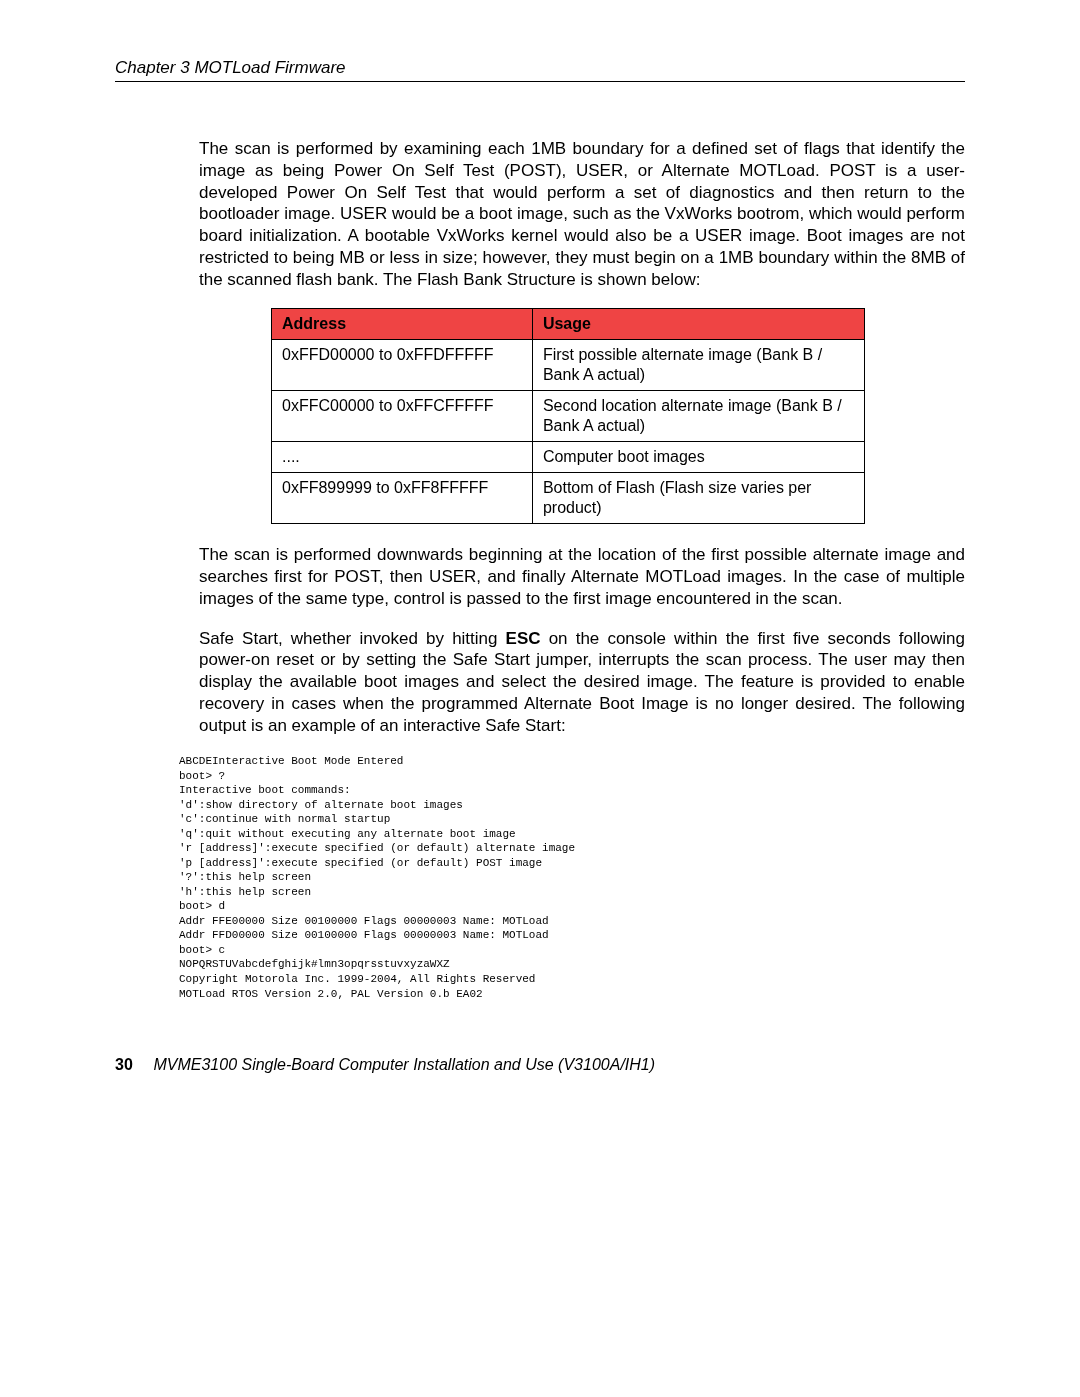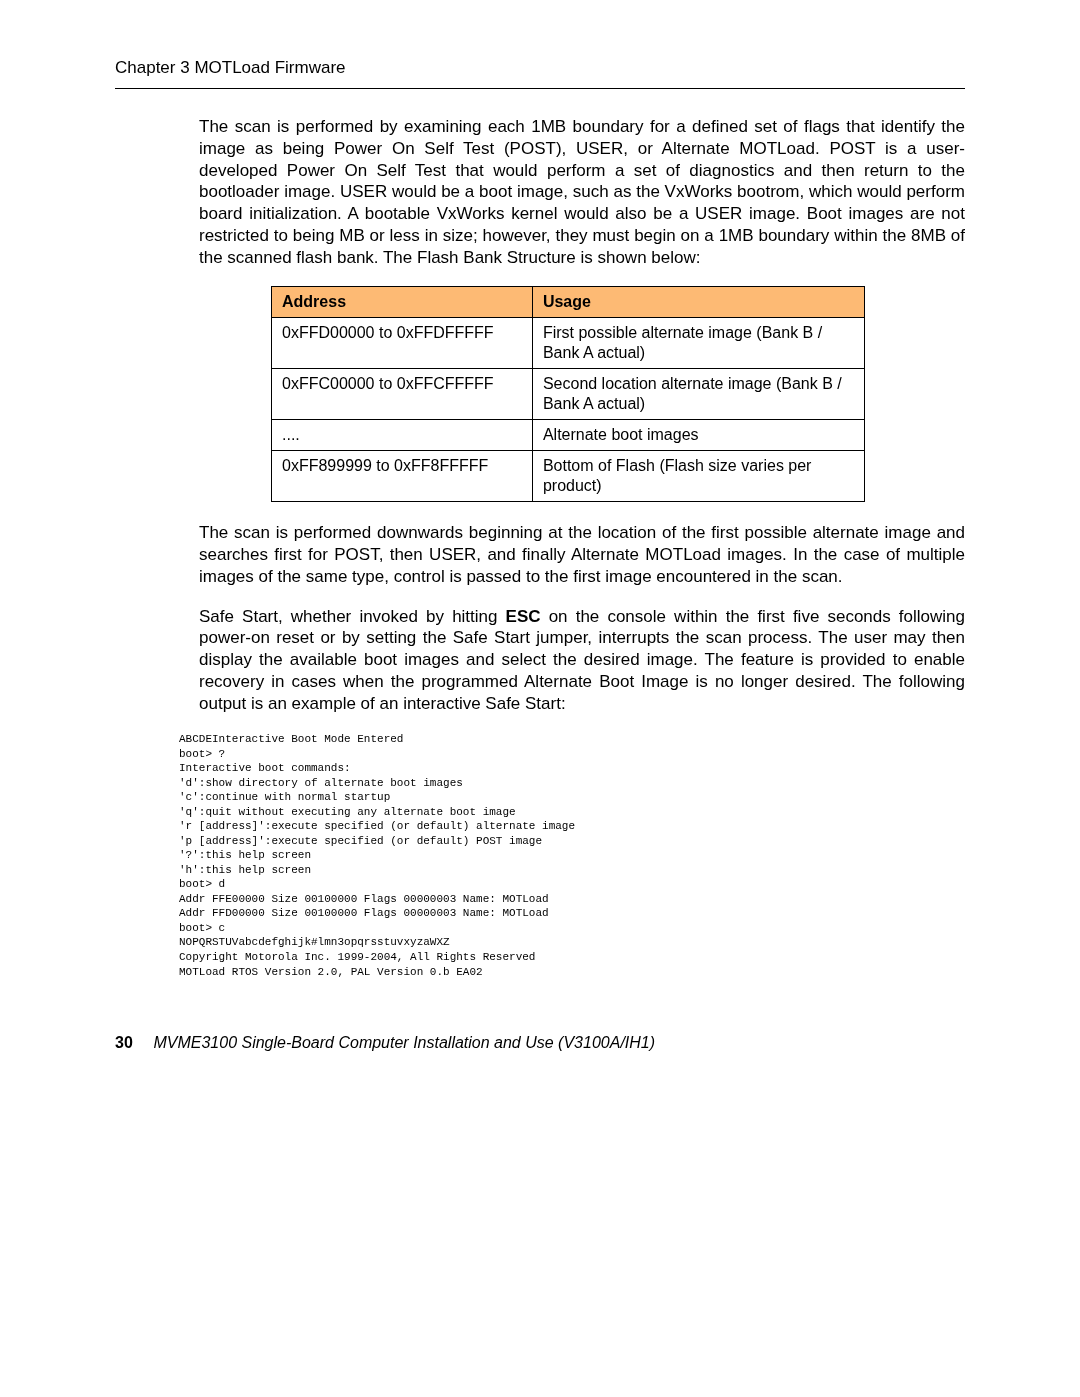--- a/index.html
+++ b/index.html
@@ -7,24 +7,25 @@
     font-family: Arial, Helvetica, sans-serif;
     color: #000;
     background: #fff;
     width: 1080px;
   }
   .page {
     padding: 58px 115px 50px 115px;
     box-sizing: border-box;
   }
   .header {
+    font-style: italic;
     font-size: 17px;
-    padding-bottom: 10px;
+    padding-bottom: 3px;
     border-bottom: 1.5px solid #000;
-    margin-bottom: 27px;
+    margin-bottom: 56px;
   }
   h1 {
     color: #1f55c2;
     font-size: 30px;
     font-weight: bold;
     margin: 0 0 18px 0;
   }
   .body-text {
     font-size: 17px;
     line-height: 1.28;
@@ -41,21 +42,21 @@
   }
   th, td {
     border: 1px solid #000;
     font-size: 16px;
     text-align: left;
     vertical-align: top;
     padding: 5px 10px 5px 10px;
     line-height: 1.25;
   }
   th {
-    background: #fdba74;
+    background: #ef4444;
     font-weight: bold;
   }
   td.addr { width: 44%; }
   pre.code {
     font-family: Liberation Mono, monospace;
     font-size: 11px;
     line-height: 1.32;
     margin: 0 0 0 64px;
     white-space: pre;
   }
@@ -96,21 +97,21 @@
             <td>First possible alternate image
 (Bank B / Bank A actual)</td>
           </tr>
           <tr>
             <td class="addr">0xFFC00000 to 0xFFCFFFFF</td>
             <td>Second location alternate image
 (Bank B / Bank A actual)</td>
           </tr>
           <tr>
             <td class="addr">....</td>
-            <td>Alternate boot images</td>
+            <td>Computer boot images</td>
           </tr>
           <tr>
             <td class="addr">0xFF899999 to 0xFF8FFFFF</td>
             <td>Bottom of Flash
 (Flash size varies per product)</td>
           </tr>
         </tbody>
     </table>
   </div>
 

